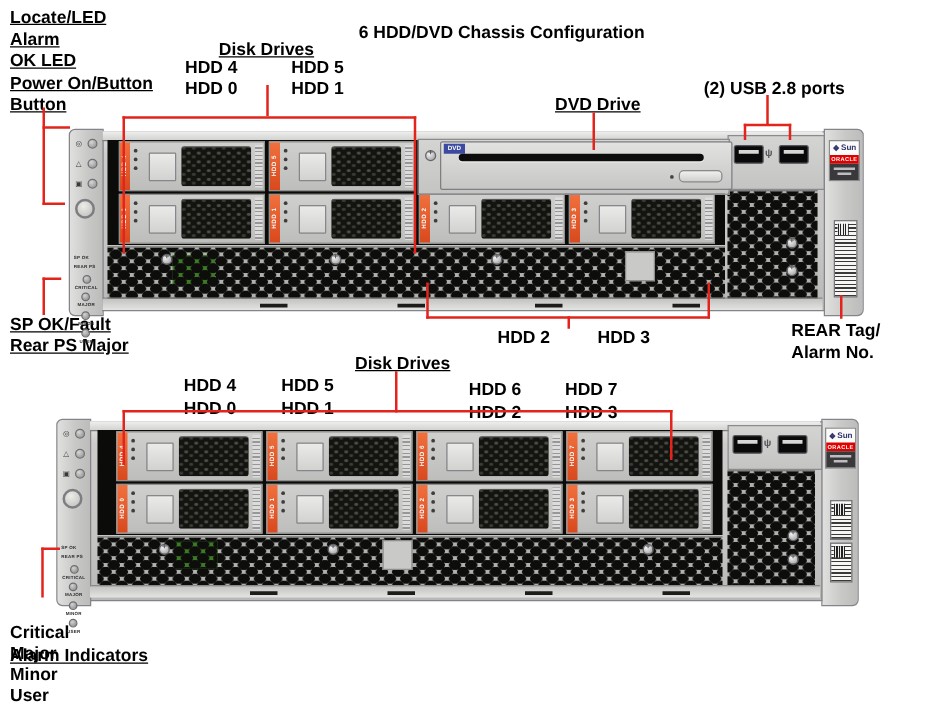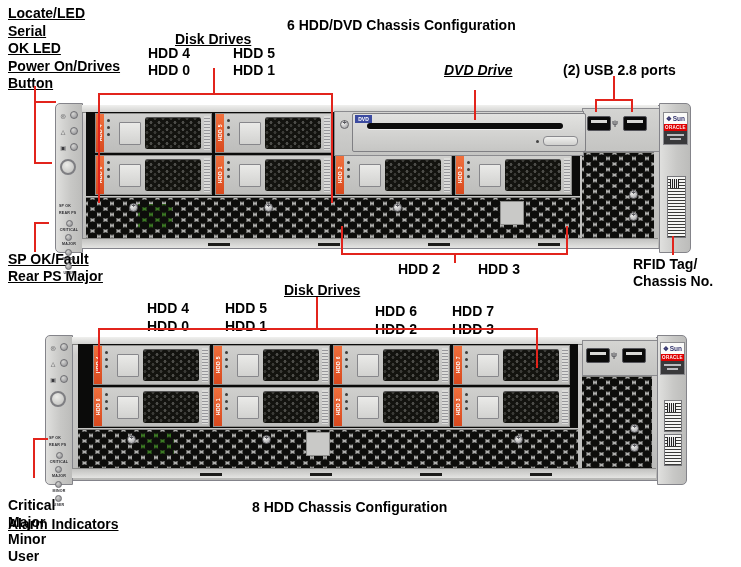--- a/index.html
+++ b/index.html
@@ -71,63 +71,62 @@
   .barlabel::after{content:"";position:absolute;left:2px;top:2px;width:9px;height:9px;background:
      repeating-linear-gradient(90deg,#222 0 1px,#eee 1px 2px);}
 </style>
 </head>
 <body>
 
 <div id="stage">
 
   <div class="ann list" style="left:8px;top:6px;">
     <div class="u">Locate/LED</div>
-    <div class="u">Serial</div>
+    <div class="u">Alarm</div>
     <div class="u">OK LED</div>
-    <div class="u">Power On/Drives</div>
+    <div class="u">Power On/Button</div>
     <div class="u">Button</div>
   </div>
 
   <div class="ann" style="left:287px;top:18px;">6 HDD/DVD Chassis Configuration</div>
 
   <div class="ann u" style="left:175px;top:32px;">Disk Drives</div>
   <div class="ann" style="left:148px;top:46px;">HDD 4</div>
   <div class="ann" style="left:233px;top:46px;">HDD 5</div>
   <div class="ann" style="left:148px;top:63px;">HDD 0</div>
   <div class="ann" style="left:233px;top:63px;">HDD 1</div>
 
-  <div class="ann u" style="left:444px;top:63px;font-style:italic;">DVD Drive</div>
+  <div class="ann u" style="left:444px;top:76px;">DVD Drive</div>
   <div class="ann" style="left:563px;top:63px;">(2) USB 2.8 ports</div>
 
   <div class="ann u" style="left:8px;top:252px;">SP OK/Fault</div>
   <div class="ann u" style="left:8px;top:269px;">Rear PS Major</div>
 
   <div class="ann" style="left:398px;top:262px;">HDD 2</div>
   <div class="ann" style="left:478px;top:262px;">HDD 3</div>
 
-  <div class="ann" style="left:633px;top:257px;">RFID Tag/</div>
-  <div class="ann" style="left:633px;top:274px;">Chassis No.</div>
+  <div class="ann" style="left:633px;top:257px;">REAR Tag/</div>
+  <div class="ann" style="left:633px;top:274px;">Alarm No.</div>
 
   <div class="ann u" style="left:284px;top:283px;">Disk Drives</div>
   <div class="ann" style="left:147px;top:301px;">HDD 4</div>
   <div class="ann" style="left:225px;top:301px;">HDD 5</div>
   <div class="ann" style="left:375px;top:304px;">HDD 6</div>
   <div class="ann" style="left:452px;top:304px;">HDD 7</div>
   <div class="ann" style="left:147px;top:319px;">HDD 0</div>
   <div class="ann" style="left:225px;top:319px;">HDD 1</div>
   <div class="ann" style="left:375px;top:322px;">HDD 2</div>
   <div class="ann" style="left:452px;top:322px;">HDD 3</div>
 
   <div class="ann u" style="left:8px;top:477px;margin-top:40px;">Alarm Indicators</div>
   <div class="ann" style="left:8px;top:498px;">Critical</div>
   <div class="ann" style="left:8px;top:515px;">Major</div>
   <div class="ann" style="left:8px;top:532px;">Minor</div>
   <div class="ann" style="left:8px;top:549px;">User</div>
 
-  <div class="ann" style="left:252px;top:500px;">8 HDD Chassis Configuration</div>
 
   <div>
 
     <div class="ear l" style="left:55px;top:103px;width:26px;height:148px;">
       <div class="earrow" style="top:7px;">
           <span class="earglyph">◎</span>
           <span class="earled"></span>
         </div>
       <div class="earrow" style="top:23px;">
           <span class="earglyph">△</span>

